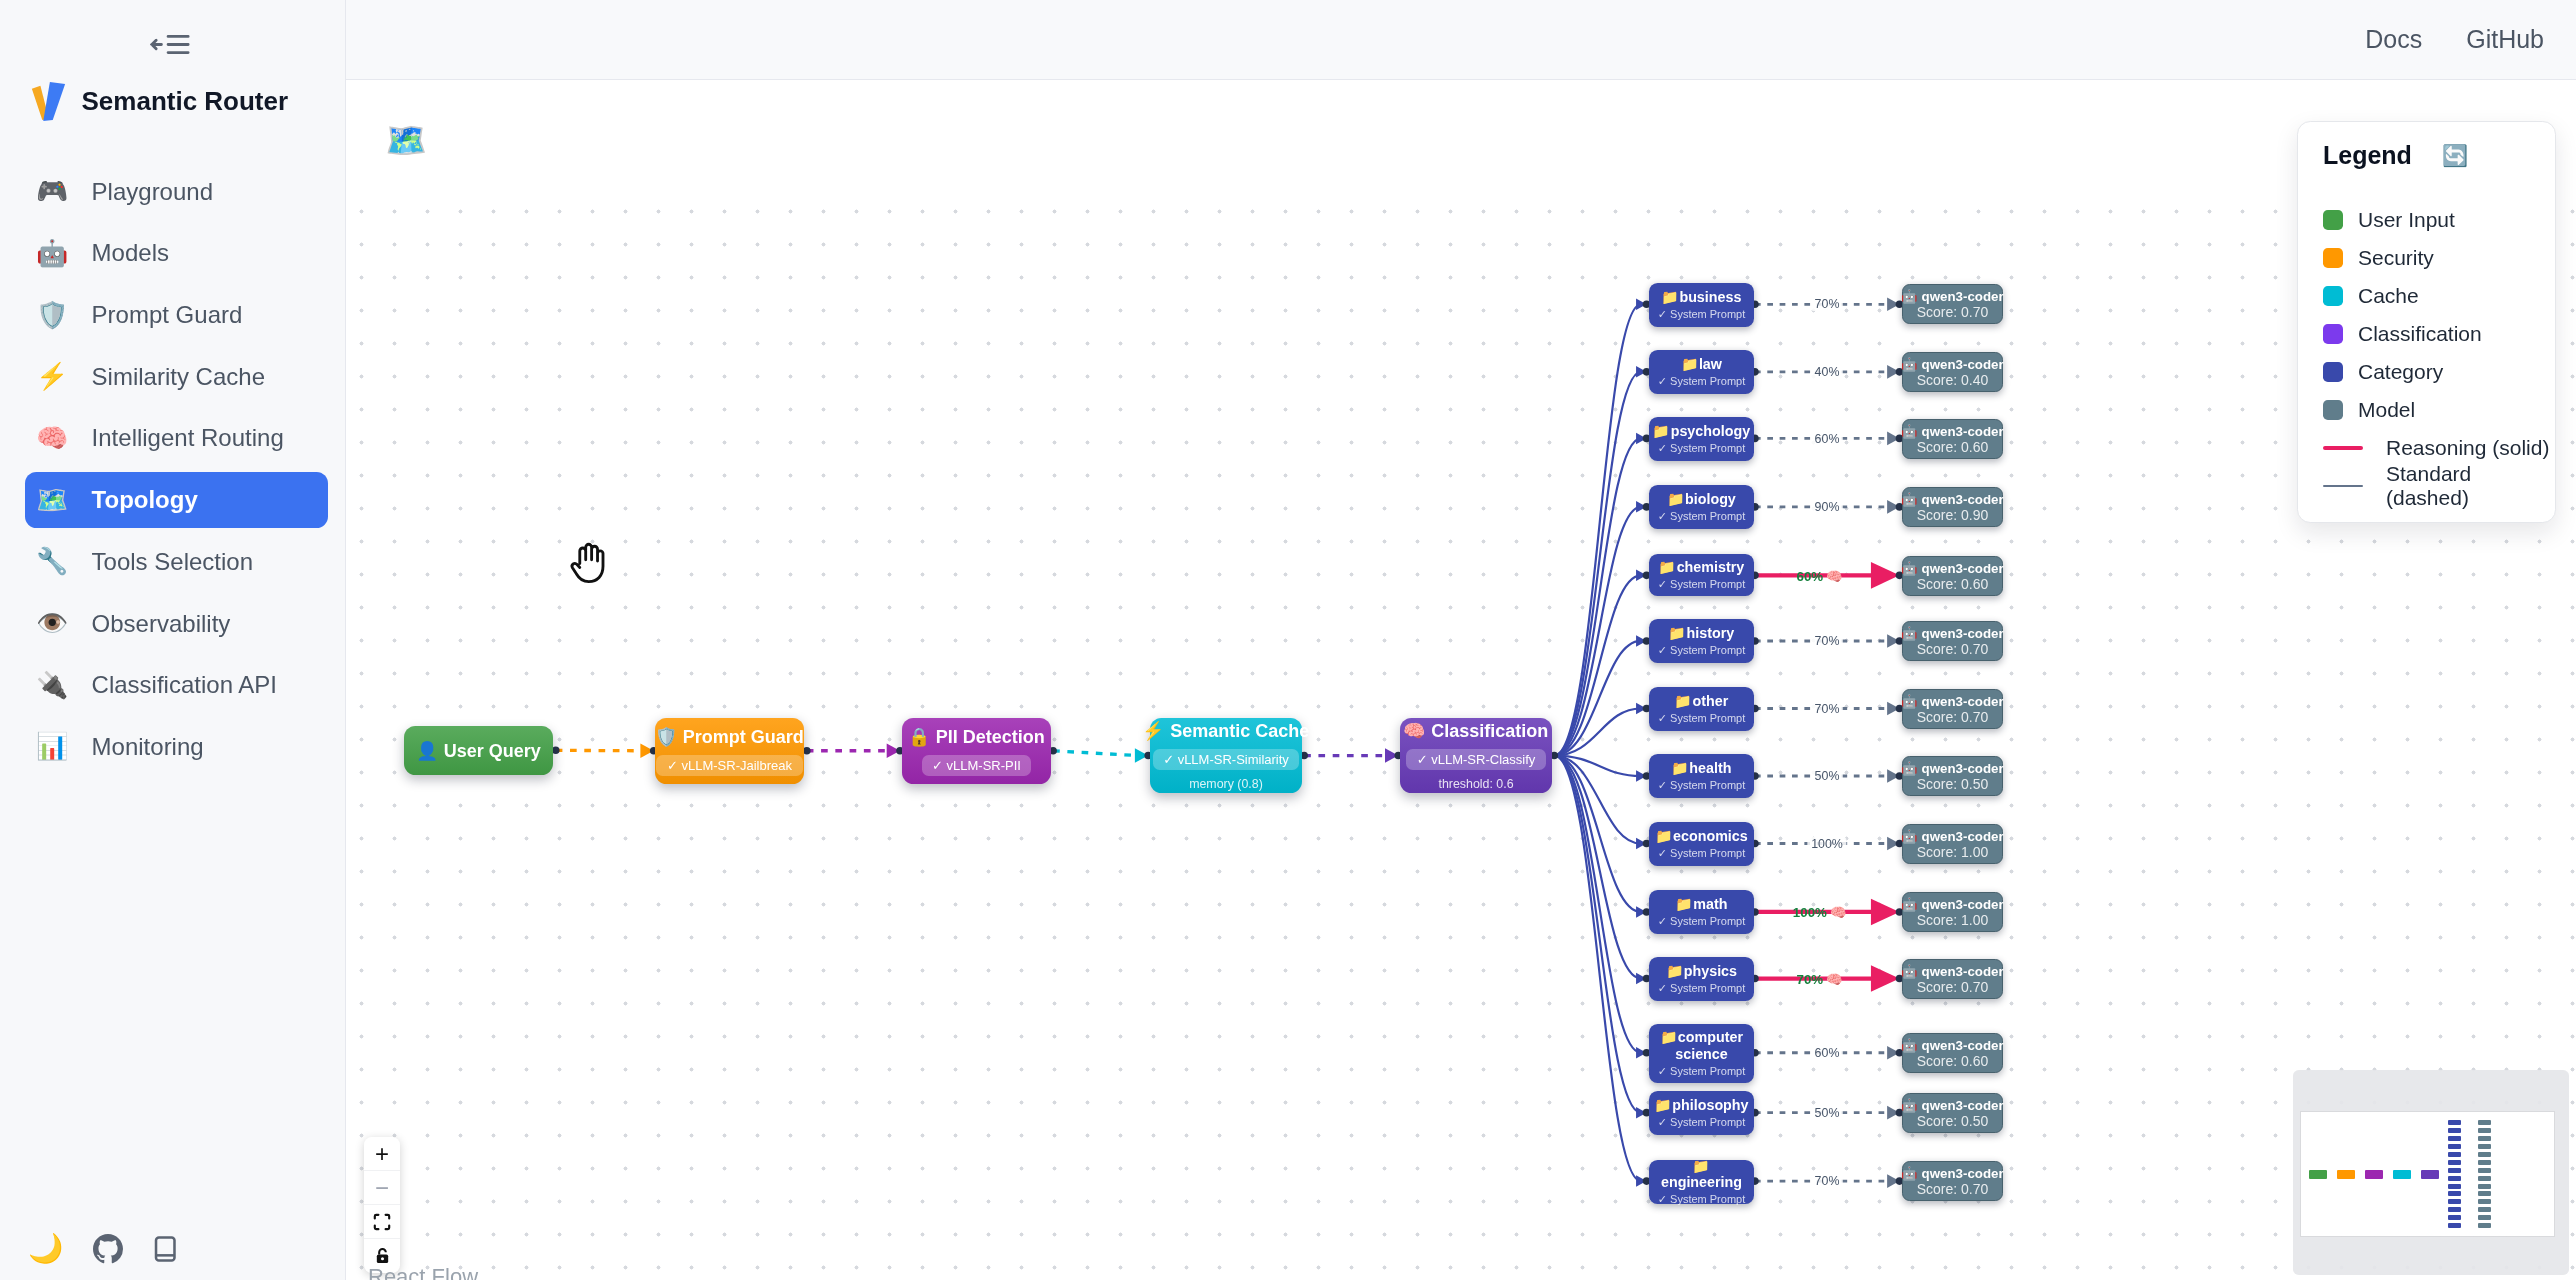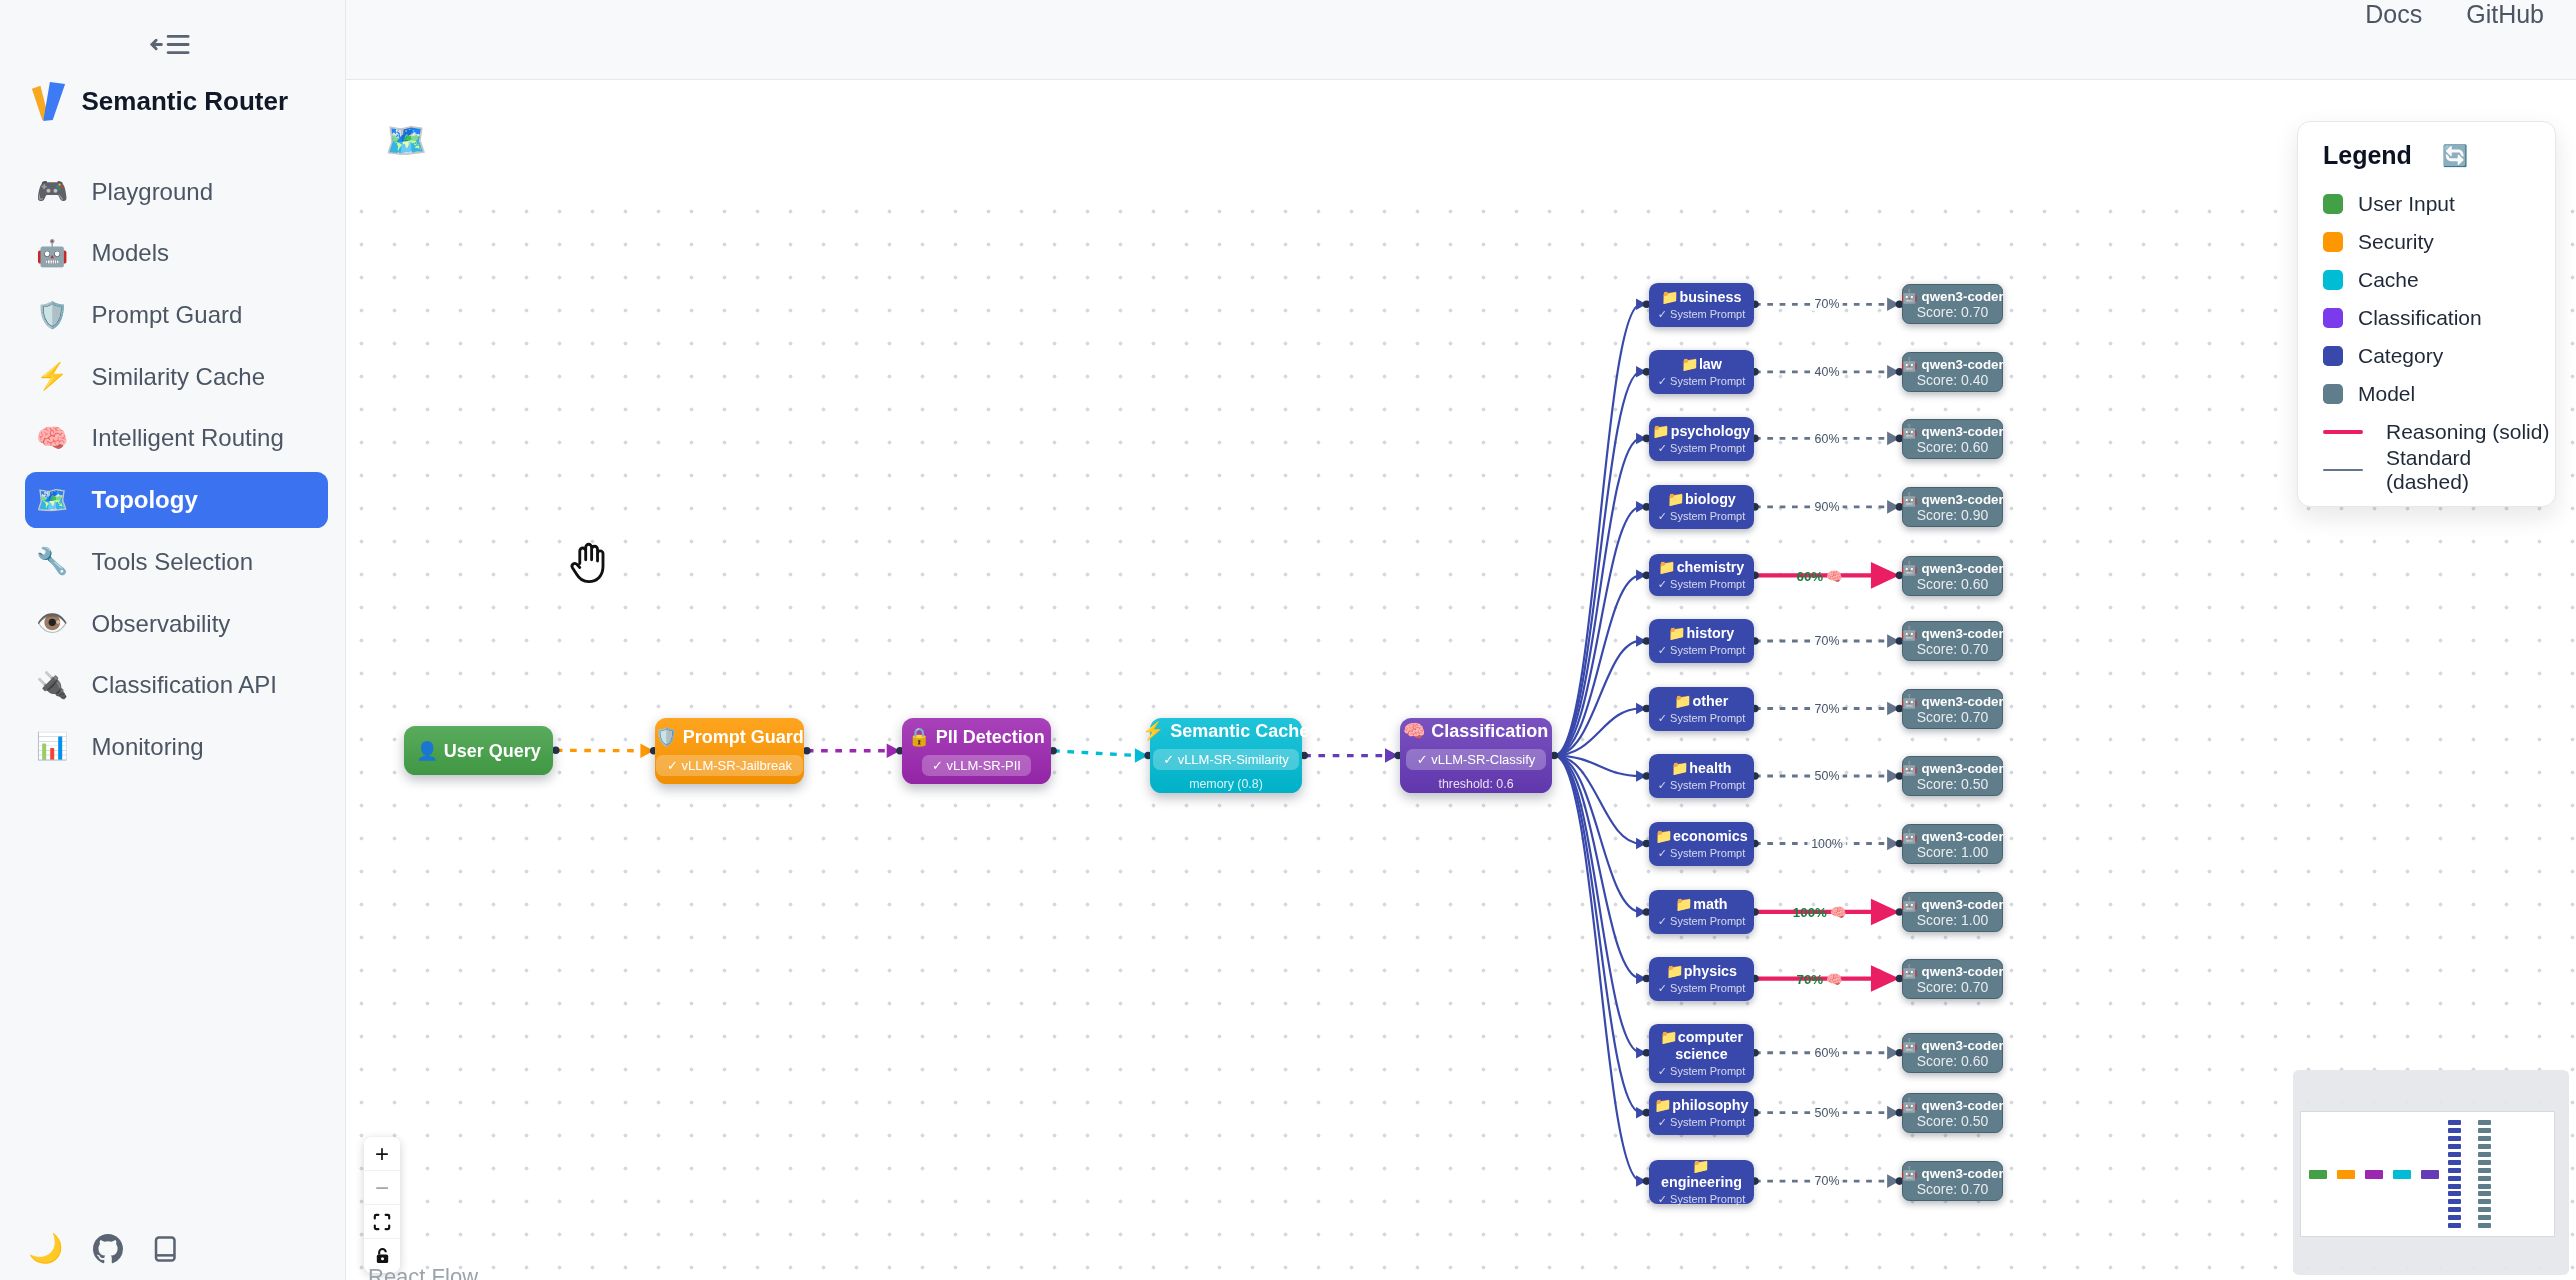--- a/index.html
+++ b/index.html
@@ -16,21 +16,21 @@
   .nav{position:absolute;top:158px;left:0;right:0}
   .nav-item{height:56px;margin:5.7px 17px 5.7px 25px;border-radius:11.4px;display:flex;
             align-items:center;gap:19px;padding-left:7.6px;font-size:24px;color:#4b5563;cursor:pointer}
   .nav-item .ico{width:40px;font-size:26px;text-align:center;flex:none}
   .nav-item.active{background:#3b72f0;color:#fff;font-weight:600}
   .side-footer{position:absolute;bottom:15px;left:28.5px;display:flex;gap:28.5px;align-items:center}
   .side-footer .f-ic{font-size:28.5px;cursor:pointer;display:flex;align-items:center}
 
   
   .topbar{position:absolute;left:345px;right:0;top:0;height:80px;background:#f8f9fb;
-          border-bottom:1px solid #e6e8ee;z-index:19;display:flex;align-items:flex-start;
+          border-bottom:1px solid #e6e8ee;z-index:19;display:flex;align-items:center;
           justify-content:flex-end;gap:44px;padding-right:32px;box-sizing:border-box}
   .top-link{font-size:25px;color:#4b5563;cursor:pointer}
 
   
   .dots{position:absolute;left:345px;top:195px;right:0;bottom:0;z-index:1;
         background-image:radial-gradient(circle,#d6d9de 1.9px,transparent 2.1px);
         background-size:33px 33px}
   .page-head{position:absolute;left:385px;top:120px;z-index:5;display:flex;align-items:baseline;gap:15px}
   .page-head .he{font-size:34px}
   .page-head h1{margin:0;font-size:34px;font-weight:700;color:#0b1220;letter-spacing:0.2px}
@@ -62,21 +62,21 @@
 
   .edge-label{position:absolute;z-index:3;transform:translate(-50%,-50%);font-size:12.4px;
               color:#475569;background:rgba(255,255,255,.85);padding:0 3.8px;border-radius:2.9px;
               white-space:nowrap}
   .edge-label.reasoning{color:#15803d;font-weight:700;font-size:13.3px;background:transparent}
 
   
   .legend{position:absolute;left:2297px;top:121px;width:259px;z-index:8;background:#fff;
           border:1px solid #e5e7eb;border-radius:13.3px;box-shadow:0 9.5px 23px rgba(15,23,42,.10);
           padding:19px 0 17px 25px;box-sizing:border-box}
-  .legend-title-row{display:flex;align-items:center;gap:30px;margin-bottom:15px}
+  .legend-title-row{display:flex;align-items:center;gap:30px;margin-bottom:31px}
   .legend-title{font-size:25px;font-weight:700;color:#0b1220}
   .legend-refresh{font-size:21px;cursor:pointer}
   .legend-item{display:flex;align-items:center;height:38px}
   .legend-chip{width:20px;height:20px;border-radius:4.8px;margin-right:15px;flex:none}
   .legend-line{width:40px;border-radius:2.9px;margin-right:23px;flex:none}
   .legend-label{font-size:21px;color:#1f2937}
 
   
   .controls{position:absolute;left:364px;top:1137px;width:36px;z-index:8;background:#fff;
             border-radius:7.6px;box-shadow:0 1.9px 9.5px rgba(0,0,0,.18);overflow:hidden}

